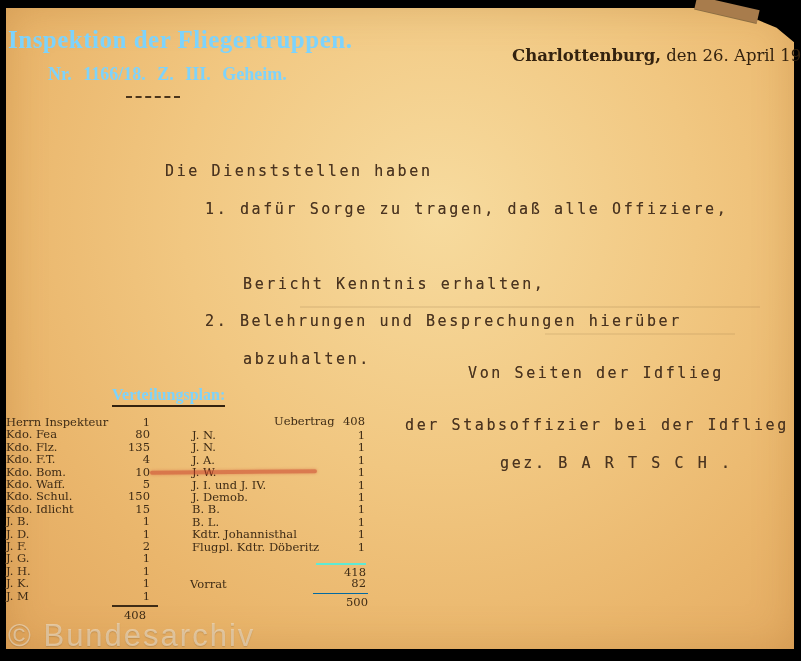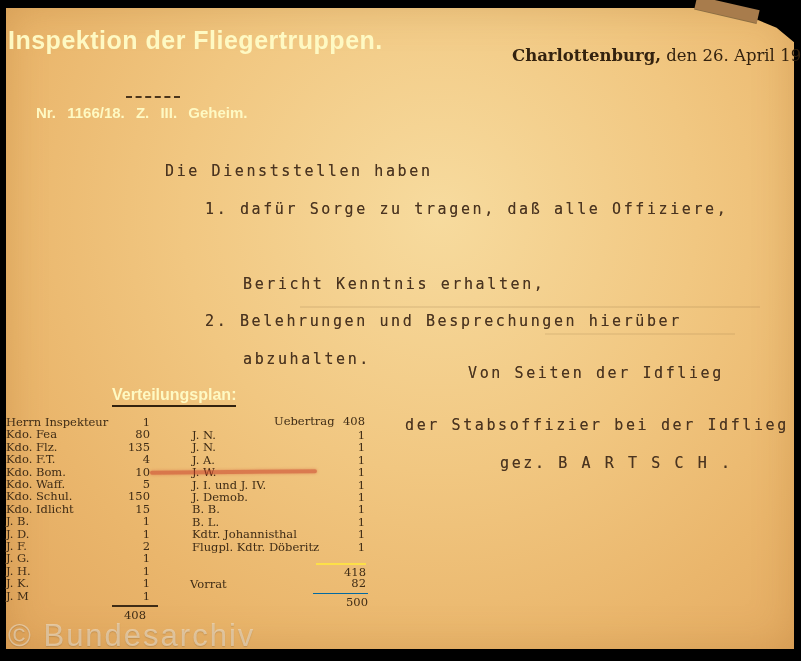--- a/index.html
+++ b/index.html
@@ -7,40 +7,40 @@
         font-family:"DejaVu Serif",serif;}
   .paper{position:absolute;left:6px;top:8px;right:7px;bottom:12px;
          background:radial-gradient(ellipse at 55% 32%, #f7db9e 0%, #f1c781 42%, #eab66c 72%, #e2a75e 100%);
          box-shadow:inset 0 0 40px rgba(160,100,30,.25);}
   
   .tear{position:absolute;right:0;top:0;width:122px;height:48px;background:#000;
         clip-path:polygon(0 0,100% 0,100% 100%,80% 58%,48% 24%,22% 20%,0 12%);}
   .tear-strip{position:absolute;right:42px;top:3px;width:64px;height:13px;background:#a87c4c;
         transform:rotate(13deg);box-shadow:0 1px 0 rgba(0,0,0,.4);}
   .abs{position:absolute;}
-  .fraktur{font-family:Liberation Sans, sans-serif;font-weight:bold;color:#fef9c3;}
+  .fraktur{font-family:Liberation Serif, serif;font-weight:bold;color:#7dd3fc;}
   .title{left:8px;top:26px;font-size:25px;letter-spacing:.5px;}
-  .subref{left:36px;top:64px;font-size:15px;word-spacing:7px;margin-top:40px;}
+  .subref{left:48px;top:64px;font-size:18px;word-spacing:7px;}
   .dashes{left:126px;top:96px;width:54px;border-top:2px dashed #4a351c;height:0;}
   .dateline{left:512px;top:46px;font-size:16.5px;color:#33220f;white-space:nowrap;}
   .dateline .place{font-weight:bold;text-align:right;}
   .tw{font-family:"DejaVu Sans Mono","Liberation Mono",monospace;font-size:15px;
       letter-spacing:2.6px;color:#4a3420;white-space:nowrap;
       text-shadow:0 0 .5px rgba(74,52,32,.6);}
   .vplan{left:112px;top:386px;font-size:16px;border-bottom:2.5px solid #33220f;padding-bottom:1px;}
   .tbl{font-family:"DejaVu Serif",serif;font-weight:normal;font-size:11.5px;line-height:12.4px;
        color:#3f2c16;}
   .col{position:absolute;}
   .row{display:flex;}
   .row .lbl{white-space:nowrap;}
   .row .val{margin-left:auto;text-align:right;}
   .leftcol{left:6px;top:416px;width:144px;}
   .midcol{left:192px;top:429px;width:173px;}
   .carry{left:274px;top:415px;width:91px;}
-  .sum418{left:316px;top:563px;width:50px;border-top:2px solid #fde047;text-align:right;padding-top:1px;}
+  .sum418{left:316px;top:563px;width:50px;border-top:2px solid #5eead4;text-align:right;padding-top:1px;}
   .vorratlbl{left:190px;top:578px;}
   .val82{left:316px;top:577px;width:50px;text-align:right;}
   .sum500{left:313px;top:593px;width:55px;border-top:1px solid #0369a1;text-align:right;padding-top:2px;}
   .sum408L{left:112px;top:605px;width:46px;border-top:2px solid #3f2c16;text-align:center;padding-top:2px;}
   .redmark{left:150px;top:470px;width:167px;height:4px;background:rgba(201,62,41,.55);
            border-radius:2px;transform:rotate(-.6deg);box-shadow:0 0 3px rgba(201,62,41,.4);}
   .crease1{left:300px;top:306px;width:460px;height:2px;background:rgba(120,90,50,.12);}
   .crease2{left:545px;top:333px;width:190px;height:2px;background:rgba(120,90,50,.10);}
   .watermark{left:8px;top:618px;font-family:"Liberation Sans",sans-serif;font-size:31px;
              letter-spacing:2px;color:rgba(236,229,216,.55);

